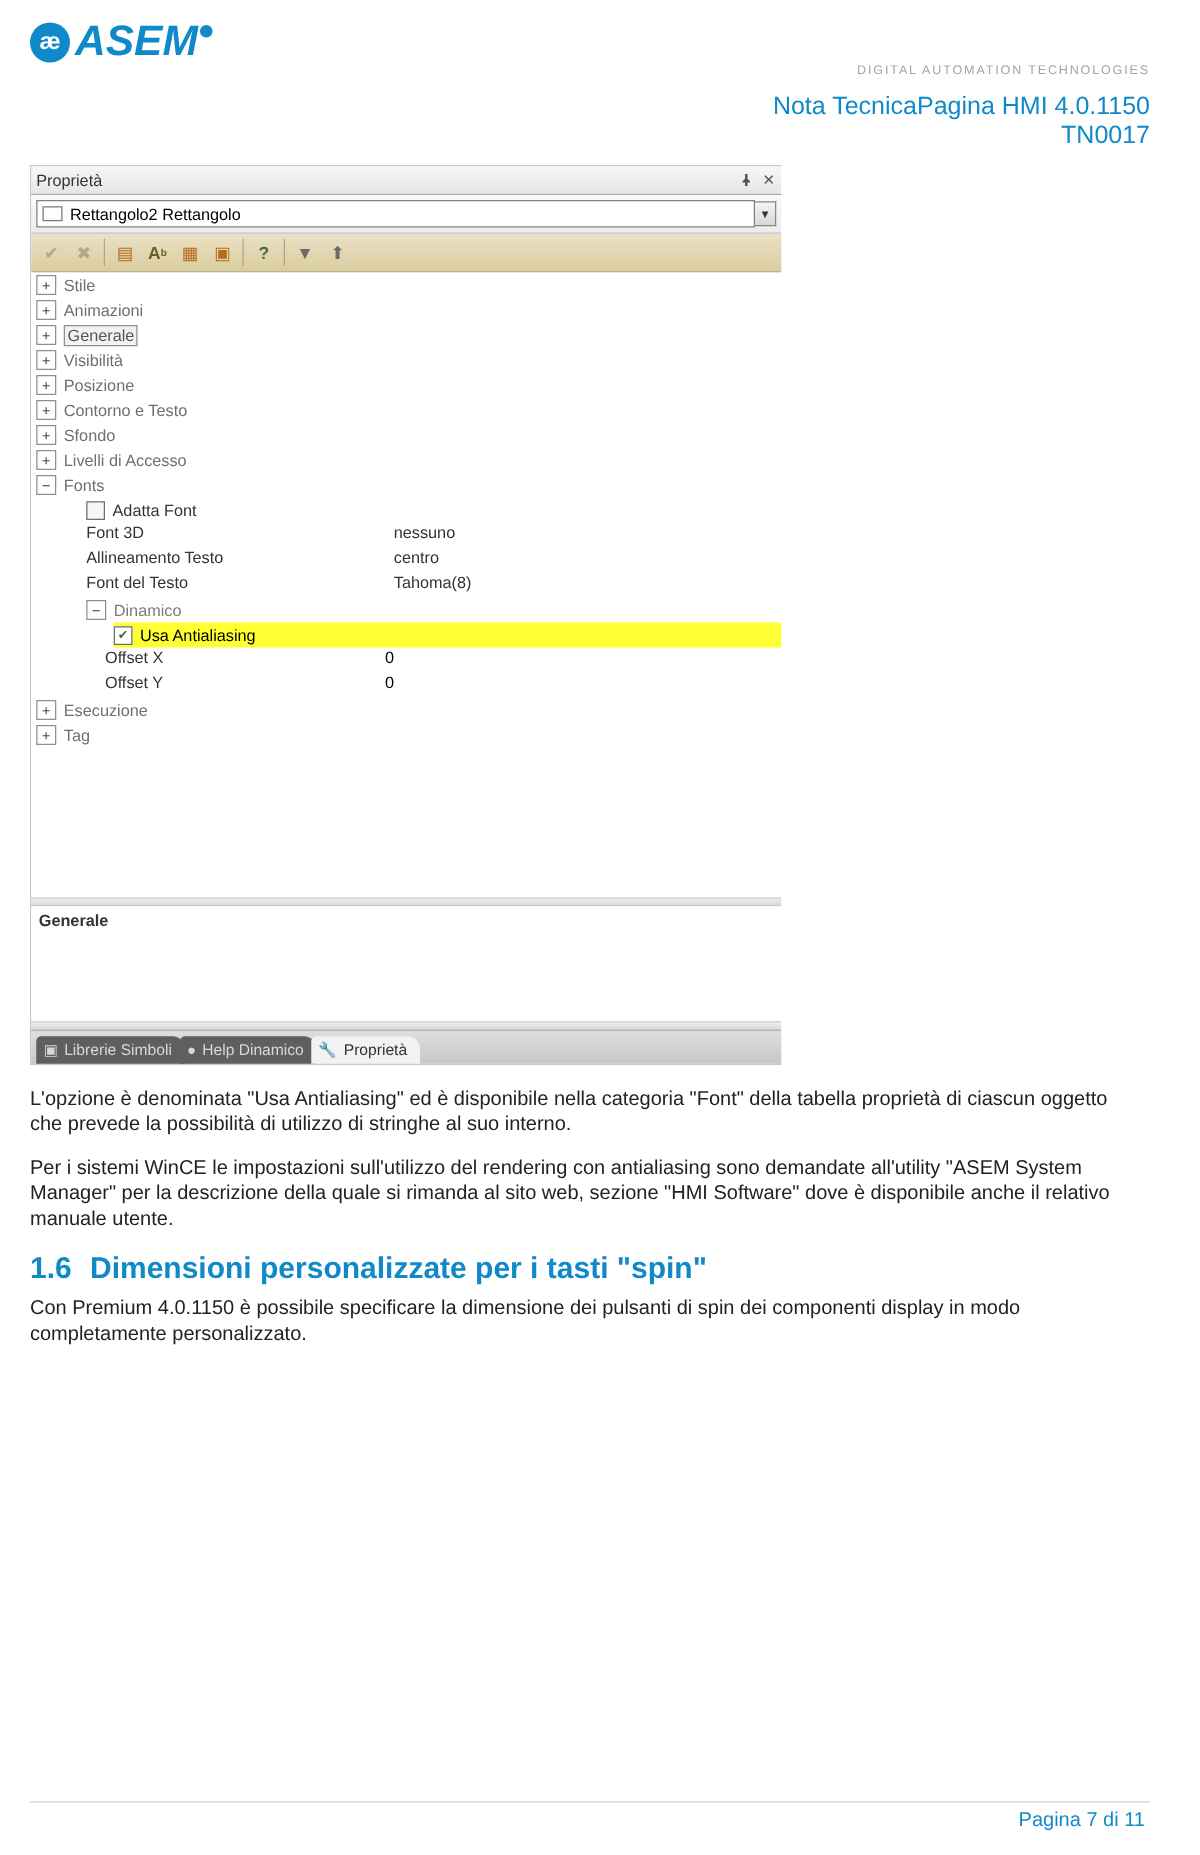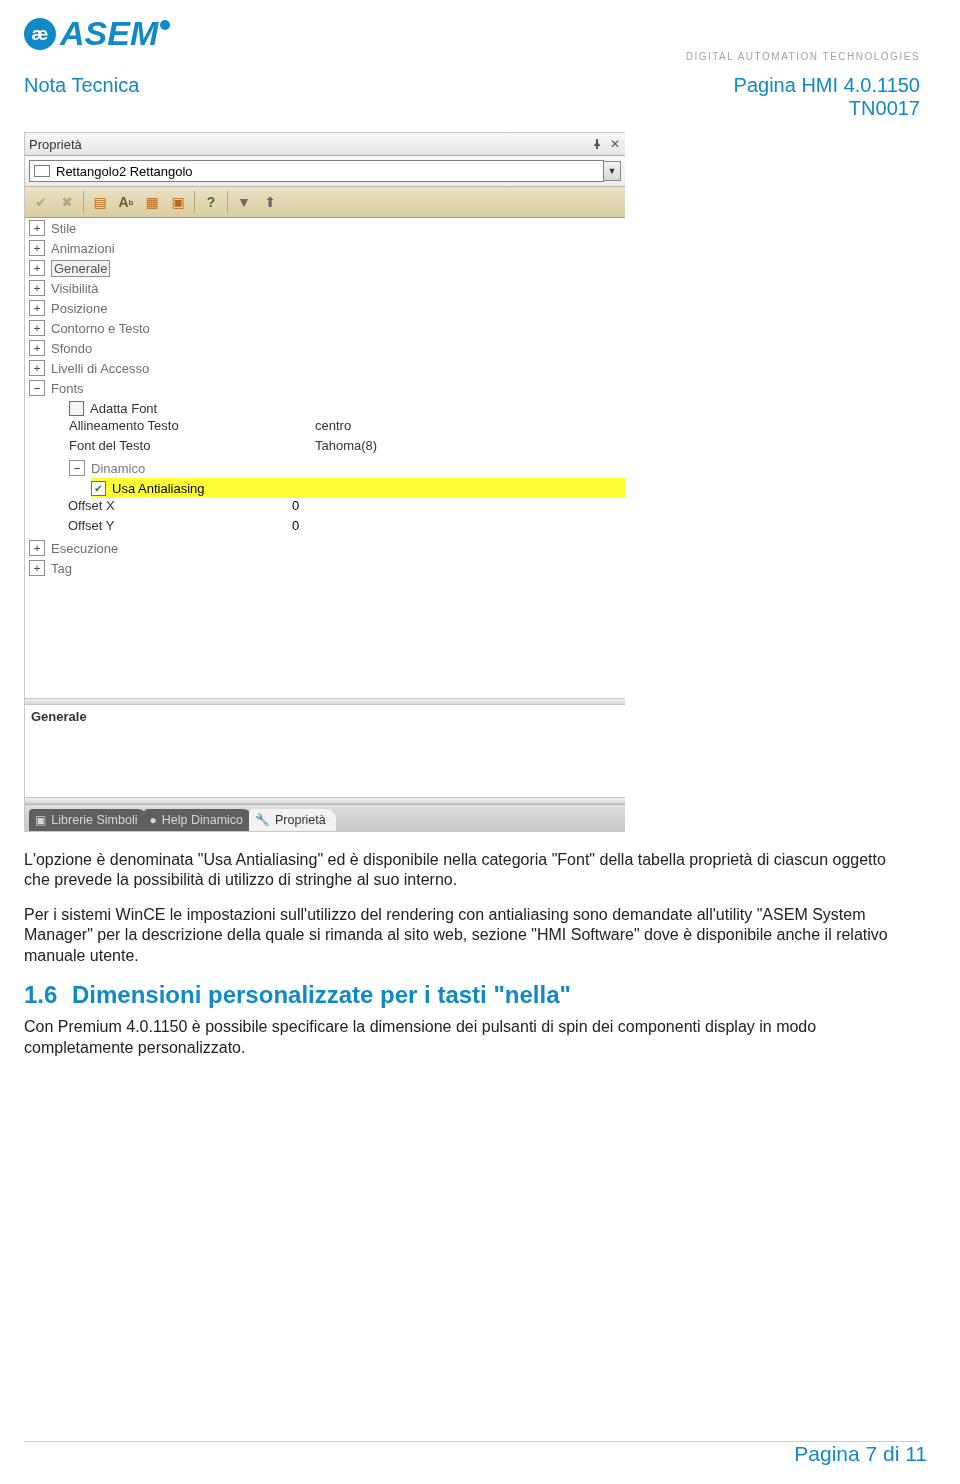--- a/index.html
+++ b/index.html
@@ -3,21 +3,21 @@
 <meta charset="utf-8">
 <style>
   html,body{margin:0;padding:0;background:#fff;font-family:Arial,Helvetica,sans-serif;}
   .page{width:960px;height:1484px;position:relative;box-sizing:border-box;padding:14px 40px 0 24px;}
   
   .logo{display:flex;align-items:center;gap:4px;}
   .logo-ball{width:32px;height:32px;border-radius:50%;background:#1089c8;display:flex;align-items:center;justify-content:center;color:#fff;font-weight:bold;font-size:19px;}
   .logo-word{font-size:34px;font-weight:900;font-style:italic;color:#1089c8;letter-spacing:0px;}
   .logo-dot{width:10px;height:10px;border-radius:50%;background:#1089c8;align-self:flex-start;margin-top:6px;margin-left:-2px;}
   .logo-tag{font-size:10px;color:#9aa6ac;letter-spacing:1.5px;margin-left:48px;margin-top:-2px;text-align:right;}
-  .hdr-row{display:flex;justify-content:space-between;margin-top:12px;}
+  .hdr-row{display:flex;justify-content:flex-end;margin-top:12px;}
   .hdr-left{color:#1089c8;font-size:20px;}
   .hdr-right{color:#1089c8;font-size:20px;text-align:right;}
   .hdr-sub{color:#1089c8;font-size:20px;text-align:right;}
   
   .shot{width:600px;border:1px solid #c7c7c7;border-right:none;margin-top:12px;font-family:Tahoma,Arial,sans-serif;}
   .titlebar{background:linear-gradient(#f7f7f7,#e6e6e6);border-bottom:1px solid #aaa;height:22px;display:flex;align-items:center;padding:0 4px;font-size:13px;color:#333;}
   .titlebar .sp{flex:1;}
   .pin{width:12px;height:12px;display:inline-flex;align-items:center;justify-content:center;font-size:11px;color:#555;margin-right:6px;}
   .closex{width:12px;height:12px;display:inline-flex;align-items:center;justify-content:center;font-size:12px;color:#555;}
   .combo{background:linear-gradient(#fafafa,#ececec);border-bottom:1px solid #b8b8b8;height:26px;display:flex;align-items:center;padding:2px 4px;}
@@ -37,38 +37,38 @@
   .leaf .cb{width:13px;height:13px;border:1px solid #6d6d6d;background:#f6f6f6;margin-right:6px;display:flex;align-items:center;justify-content:center;font-size:10px;color:#2a6f2a;}
   .kv{margin-left:44px;display:flex;height:20px;font-size:13px;}
   .kv .k{width:246px;color:#333;}
   .kv .v{color:#333;}
   .adv{margin-left:44px;}
   .adv .exp{margin-left:0;}
   .adv-lbl{color:#7a7a7a;}
   .leaf2{margin-left:66px;display:flex;align-items:center;height:20px;font-size:13px;}
   .leaf2.hl{background:#ffff33;}
   .leaf2 .cb{width:13px;height:13px;border:1px solid #6d6d6d;background:#fff;margin-right:6px;display:flex;align-items:center;justify-content:center;font-size:10px;color:#2a6f2a;}
-  .kv2{margin-left:43px;display:flex;height:20px;font-size:13px;}
+  .kv2{margin-left:59px;display:flex;height:20px;font-size:13px;}
   .kv2 .k{width:224px;color:#333;}
   .gap{height:120px;}
   .sep-line{height:5px;background:linear-gradient(#efefef,#d9d9d9);border-top:1px solid #c9c9c9;border-bottom:1px solid #c9c9c9;}
   .desc-area{height:84px;padding:4px 6px;font-size:13px;font-weight:bold;color:#333;background:#fff;}
   .tabs{height:26px;background:linear-gradient(#dedede,#c7c7c7);display:flex;align-items:flex-end;padding-left:4px;border-top:1px solid #b5b5b5;}
   .tab{height:22px;display:flex;align-items:center;padding:0 10px 0 6px;font-size:12.5px;color:#d7d7d7;background:#5f5f5f;border-top-left-radius:4px;border-top-right-radius:10px;margin-right:-4px;gap:5px;}
   .tab.active{background:#f2f2f2;color:#333;z-index:2;}
   .tab .ticon{font-size:12px;}
   .tab.active .ticon{color:#555;}
   
   .body-text{margin-top:18px;font-size:16px;color:#222;line-height:1.28;max-width:890px;}
   .body-text p{margin:0 0 14px 0;}
   .h2{color:#1089c8;font-size:24px;font-weight:bold;margin:10px 0 6px 0;}
   .h2 .num{display:inline-block;width:48px;}
   
   .foot-line{position:absolute;left:24px;right:40px;bottom:42px;height:1px;background:#cfcfcf;}
-  .foot{position:absolute;right:33px;bottom:18px;color:#1089c8;font-size:21px;}
+  .foot{position:absolute;right:44px;bottom:18px;color:#1089c8;font-size:16px;}
 </style>
 </head>
 <body>
 
 <div class="page">
 
   <div class="logo">
     <div class="logo-ball">æ</div>
     <div class="logo-word">ASEM</div>
     <div class="logo-dot"></div>
@@ -155,20 +155,24 @@
       <div class="row">
           <span class="exp">−</span>
           <span class="lbl">Fonts</span>
         </div>
 
       <div class="leaf">
           <span class="cb"></span>
           <span>Adatta Font</span>
         </div>
       <div class="kv">
+          <span class="k">Font 3D</span>
+          <span class="v">nessuno</span>
+        </div>
+      <div class="kv">
           <span class="k">Allineamento Testo</span>
           <span class="v">centro</span>
         </div>
       <div class="kv">
           <span class="k">Font del Testo</span>
           <span class="v">Tahoma(8)</span>
         </div>
 
       <div class="row adv">
           <span class="exp">−</span>
@@ -214,20 +218,20 @@
           <span class="ticon">🔧</span>
           <span>Proprietà</span>
         </div>
     </div>
   </div>
 
   <div class="body-text">
     <p>L'opzione è denominata "Usa Antialiasing" ed è disponibile nella categoria "Font" della tabella proprietà di ciascun oggetto che prevede la possibilità di utilizzo di stringhe al suo interno.</p>
     <p>Per i sistemi WinCE le impostazioni sull'utilizzo del rendering con antialiasing sono demandate all'utility "ASEM System Manager" per la descrizione della quale si rimanda al sito web, sezione "HMI Software" dove è disponibile anche il relativo manuale utente.</p>
     <div class="h2">
-      <span class="num">1.6</span><span>Dimensioni personalizzate per i tasti "nella"</span>
+      <span class="num">1.6</span><span>Dimensioni personalizzate per i tasti "spin"</span>
     </div>
     <p>Con Premium 4.0.1150 è possibile specificare la dimensione dei pulsanti di spin dei componenti display in modo completamente personalizzato.</p>
   </div>
 
   <div class="foot-line"></div>
   <div class="foot">Pagina 7 di 11</div>
 </div>
 
 </body></html>

